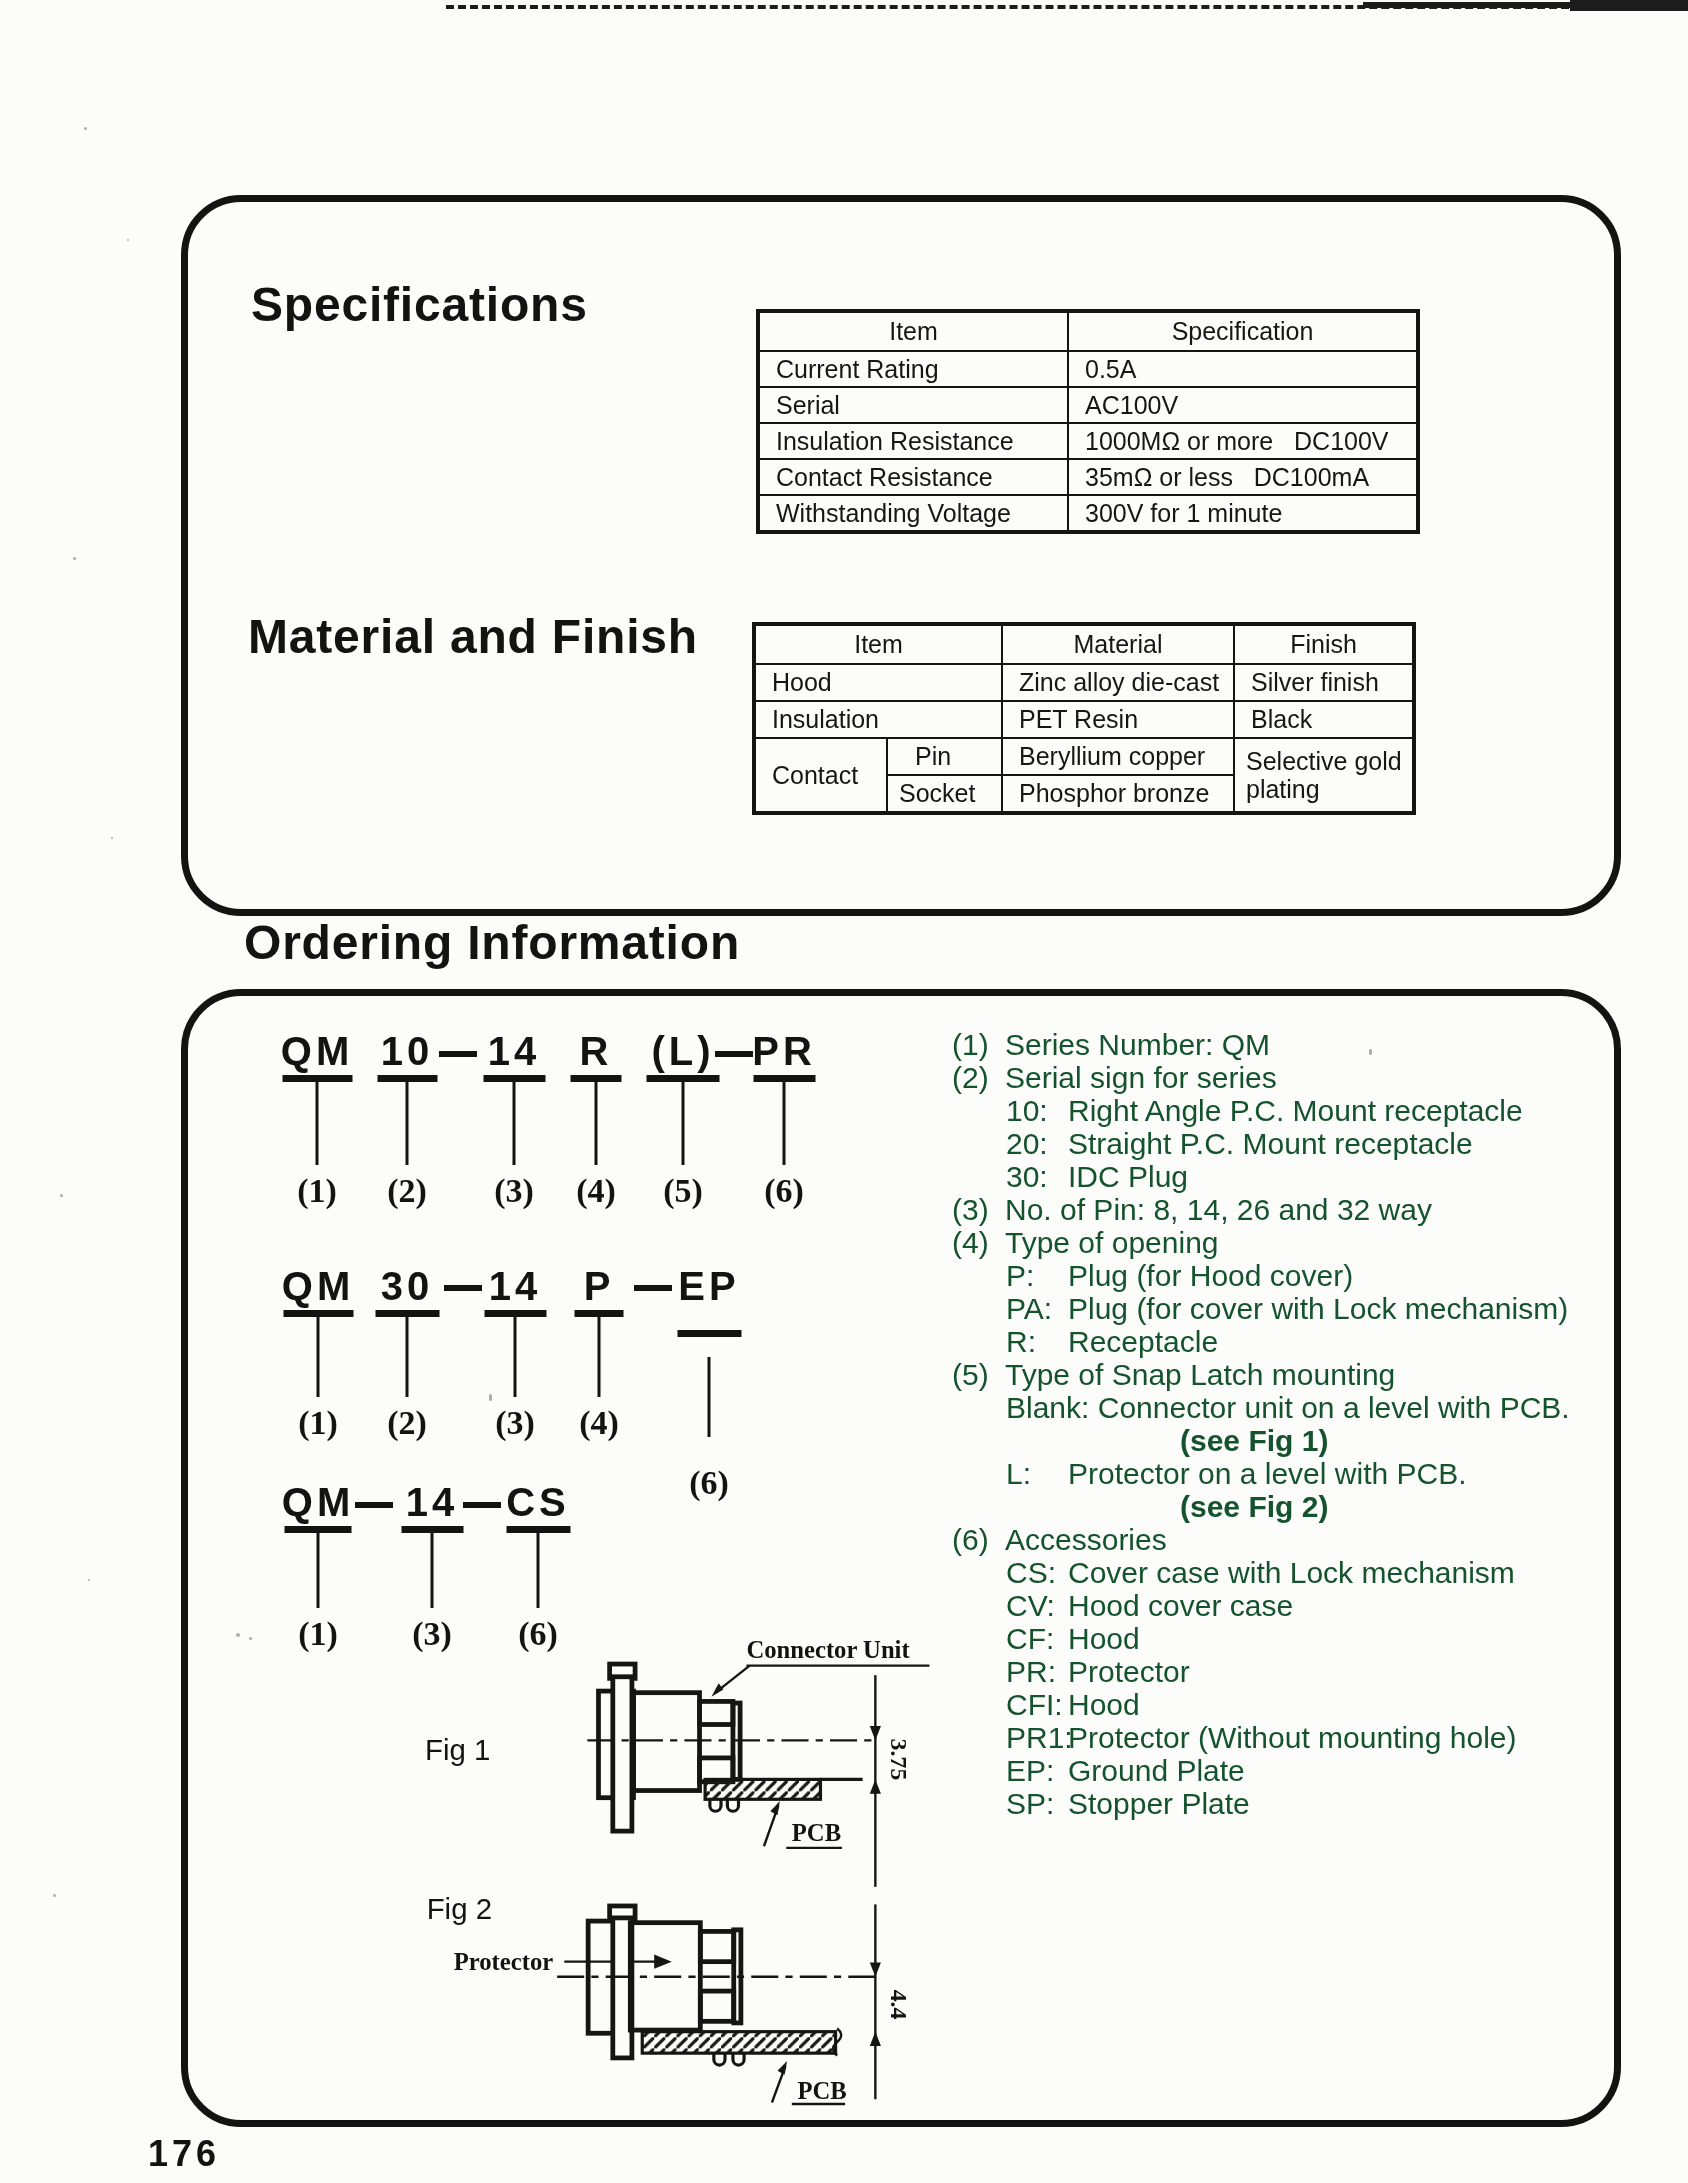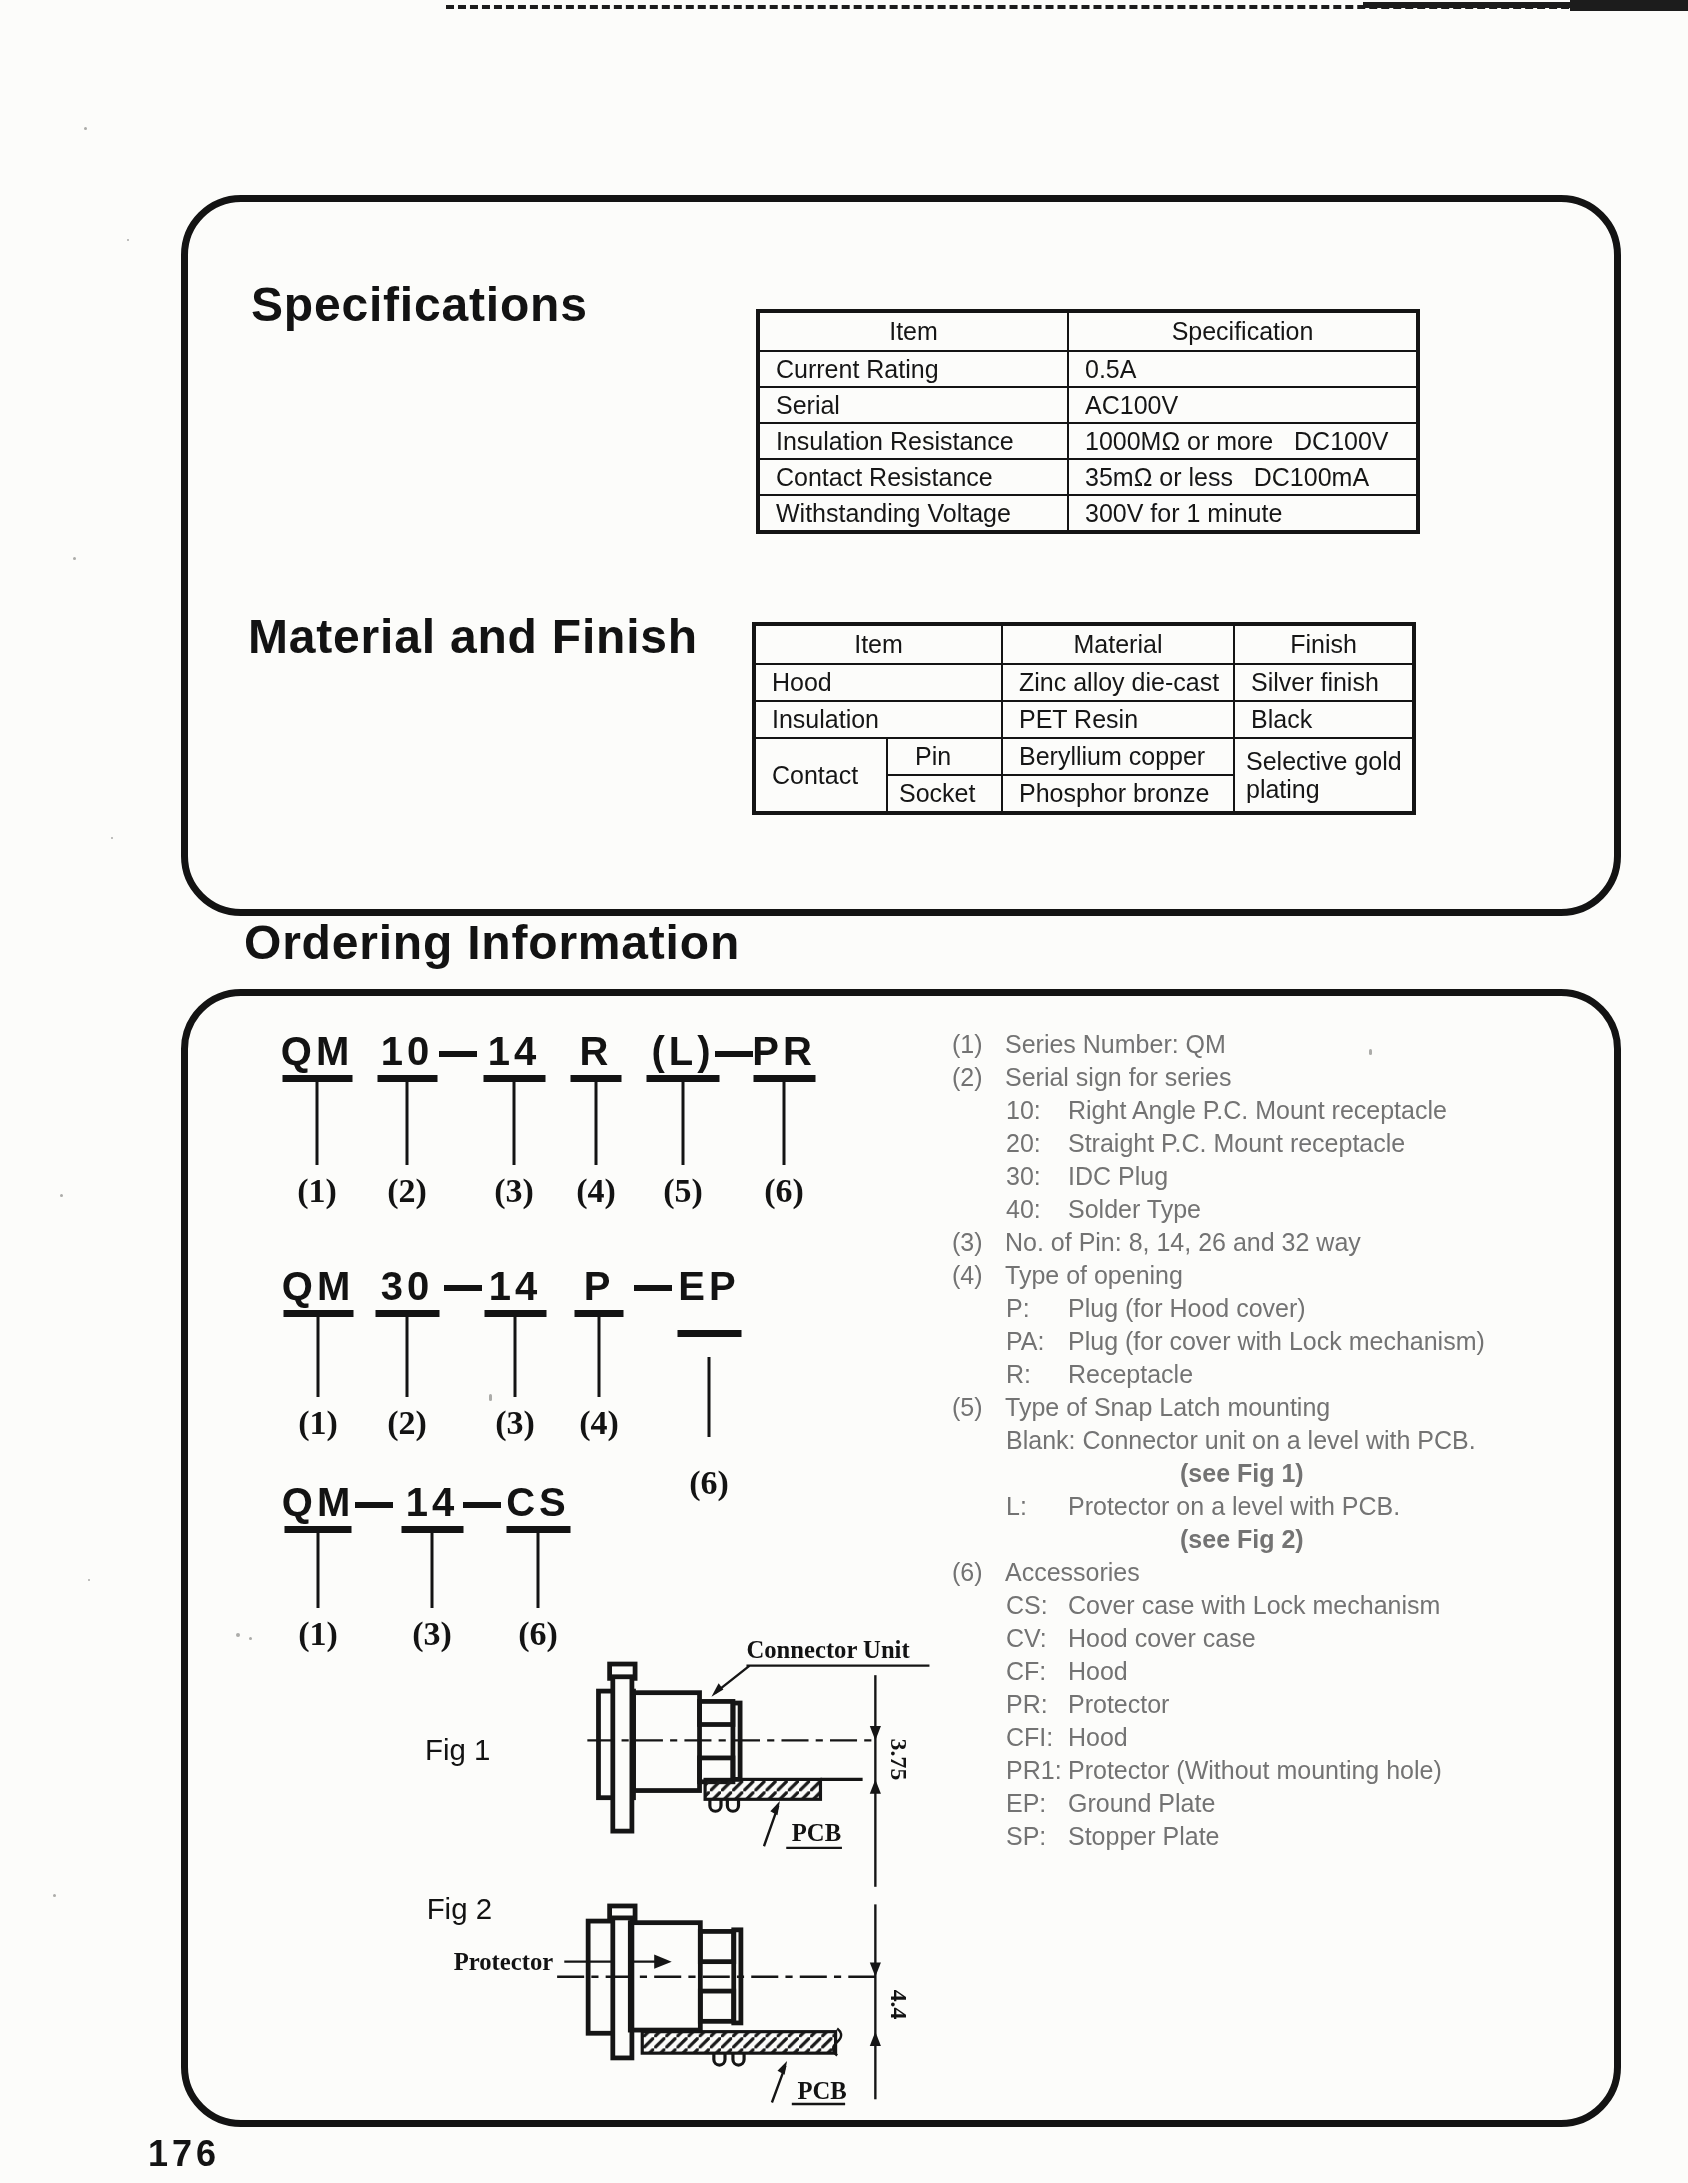--- a/index.html
+++ b/index.html
@@ -35,21 +35,21 @@
   #mf-table td.wrap{white-space:normal;line-height:28px;padding-right:6.4px;}
   
   .seg{position:absolute;width:127px;transform:translateX(-50%);display:flex;flex-direction:column;align-items:center;}
   .seg-text{font-size:40px;font-weight:bold;letter-spacing:4px;color:#131313;height:45px;line-height:43px;white-space:nowrap;}
   .seg-bar{height:7.2px;background:#131313;}
   .seg-drop{width:2.4px;background:#131313;}
   .seg-label{font-family:"Liberation Serif",serif;font-size:34px;font-weight:bold;margin-top:6.4px;color:#131313;}
   .pdash{position:absolute;width:38px;height:5.6px;background:#131313;transform:translateX(-50%);}
   
   #notes{position:absolute;left:952px;top:1028px;width:661px;}
-  .ln{height:33px;line-height:33px;font-size:25px;white-space:nowrap;color:#737373;}
+  .ln{height:33px;line-height:33px;font-size:30px;white-space:nowrap;color:#14532d;}
   .ln .num{display:inline-block;width:53px;}
   .ln.indent{padding-left:54px;}
   .ln .code{display:inline-block;width:62px;}
   .ln.fig{padding-left:228px;font-weight:bold;}
   
   .figsvg{position:absolute;}
   .fig-label{font-family:"Liberation Sans",sans-serif;font-size:37px;fill:#131313;}
   .fig-ann{font-family:"Liberation Serif",serif;font-size:31px;font-weight:bold;fill:#131313;}
   .fig-dim{font-family:"Liberation Serif",serif;font-size:30px;font-weight:bold;fill:#131313;}
   
@@ -246,21 +246,20 @@
     <div class="seg-drop" style="height:75px;"></div>
     <div class="seg-label">(6)</div>
   </div>
 
   <div id="notes">
     <div class="ln"><span class="num">(1)</span><span>Series Number: QM</span></div>
     <div class="ln"><span class="num">(2)</span><span>Serial sign for series</span></div>
     <div class="ln indent"><span class="code">10:</span><span>Right Angle P.C. Mount receptacle</span></div>
     <div class="ln indent"><span class="code">20:</span><span>Straight P.C. Mount receptacle</span></div>
     <div class="ln indent"><span class="code">30:</span><span>IDC Plug</span></div>
-    <div class="ln indent"><span class="code">40:</span><span>Solder Type</span></div>
     <div class="ln"><span class="num">(3)</span><span>No. of Pin: 8, 14, 26 and 32 way</span></div>
     <div class="ln"><span class="num">(4)</span><span>Type of opening</span></div>
     <div class="ln indent"><span class="code">P:</span><span>Plug (for Hood cover)</span></div>
     <div class="ln indent"><span class="code">PA:</span><span>Plug (for cover with Lock mechanism)</span></div>
     <div class="ln indent"><span class="code">R:</span><span>Receptacle</span></div>
     <div class="ln"><span class="num">(5)</span><span>Type of Snap Latch mounting</span></div>
     <div class="ln indent"><span>Blank:</span><span> </span><span>Connector unit on a level with PCB.</span></div>
     <div class="ln fig"><span>(see Fig 1)</span></div>
     <div class="ln indent"><span class="code">L:</span><span>Protector on a level with PCB.</span></div>
     <div class="ln fig"><span>(see Fig 2)</span></div>

